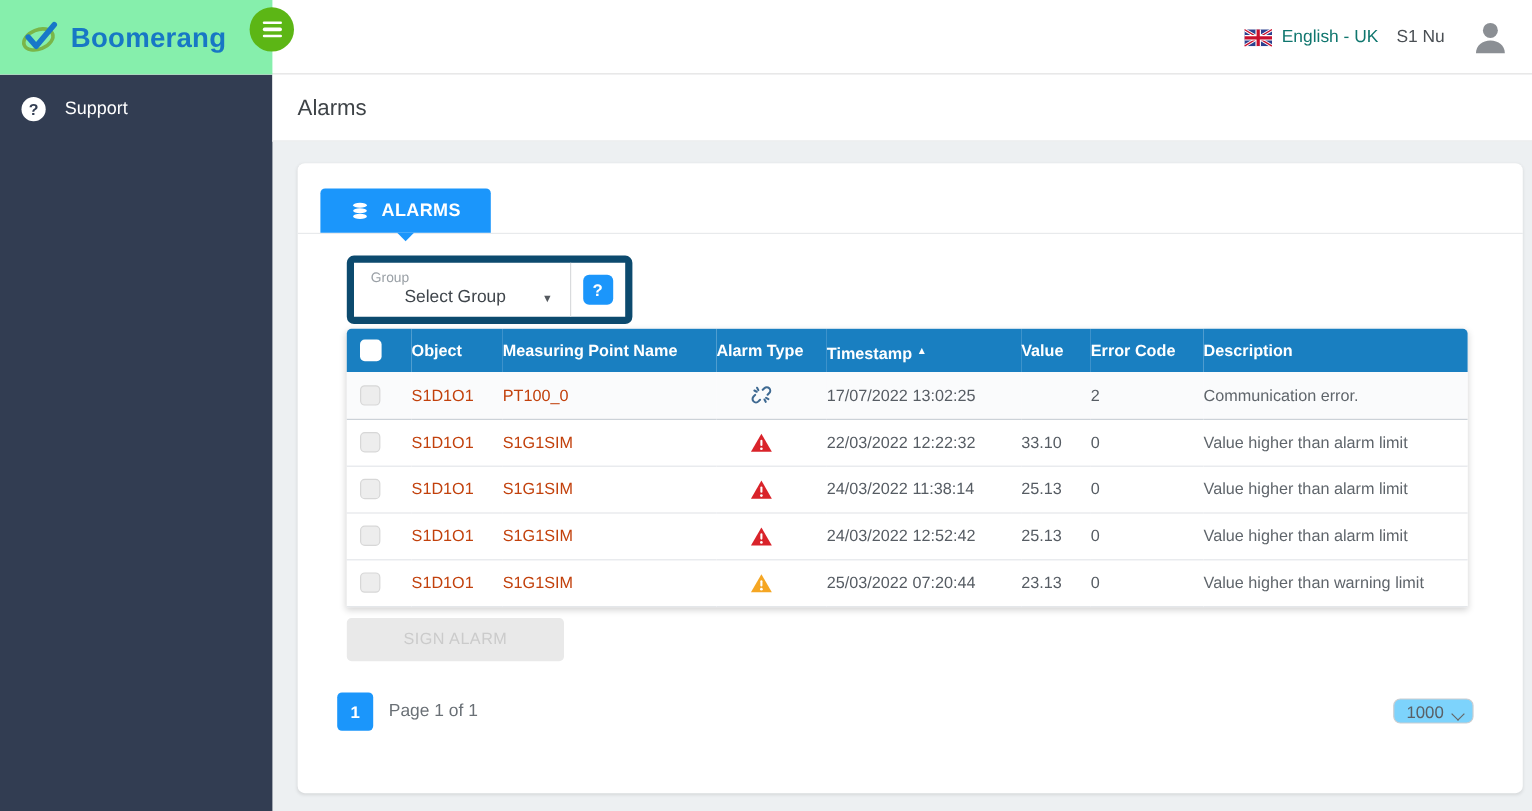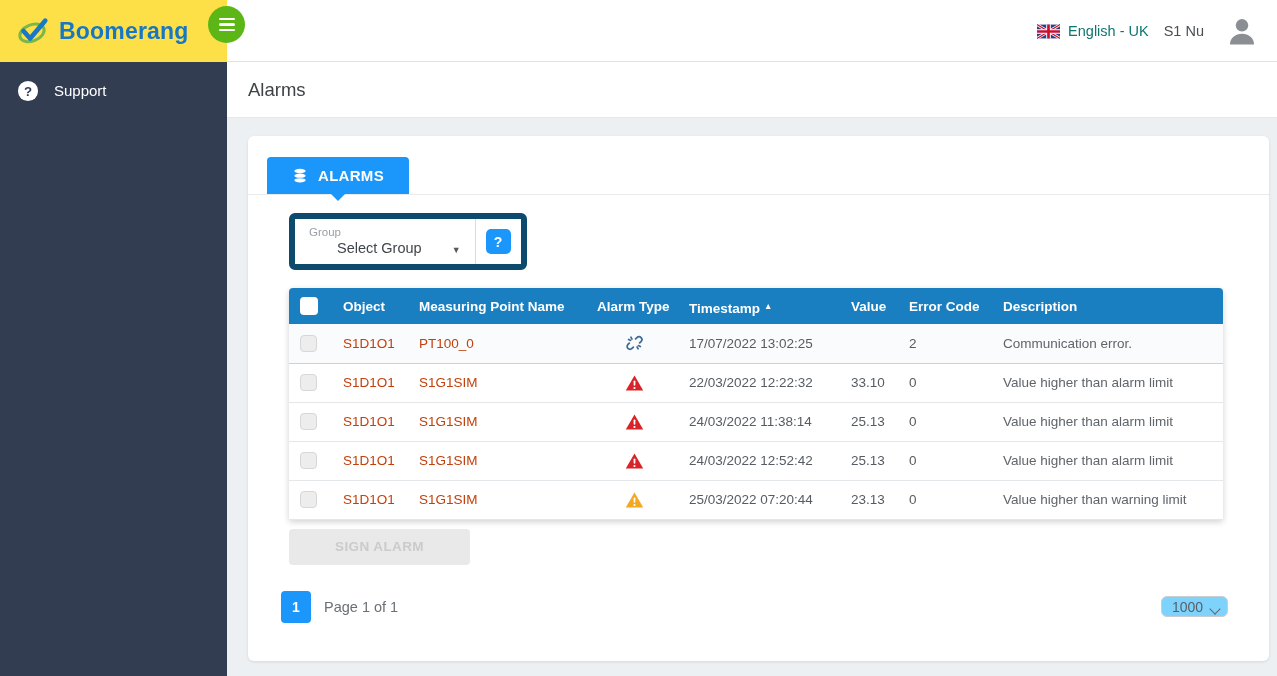--- a/index.html
+++ b/index.html
@@ -3,21 +3,21 @@
 <meta charset="utf-8">
 <style>
   * { box-sizing: border-box; margin: 0; padding: 0; }
   html,body { width:1277px; height:676px; }
   body { font-family:"Liberation Sans", sans-serif; background:#edf0f2; }
 
   .app { position:relative; width:1277px; height:676px; overflow:hidden; background:#edf0f2; }
 
   
   .topbar { position:absolute; top:0; left:0; width:1277px; height:62px; background:#fff; border-bottom:1px solid #e3e3e3; z-index:2; }
-  .logo-zone { position:absolute; left:0; top:0; width:227px; height:62px; background:#fde047; display:flex; align-items:center; padding-left:13px; gap:8px; cursor:pointer; }
+  .logo-zone { position:absolute; left:0; top:0; width:227px; height:62px; background:#86efac; display:flex; align-items:center; padding-left:13px; gap:8px; cursor:pointer; }
   .logo-text { font-size:23px; font-weight:bold; color:#1777c5; letter-spacing:.2px; }
   .menu-btn { position:absolute; left:208px; top:6px; width:37px; height:37px; border-radius:50%; background:#5cb615; border:none; display:flex; flex-direction:column; align-items:center; justify-content:center; gap:3px; cursor:pointer; z-index:5; }
   .menu-btn .bar { width:16px; height:2.6px; background:#fff; border-radius:2px; }
   .topbar-right { position:absolute; right:18px; top:0; height:62px; display:flex; align-items:center; gap:15px; }
   .lang { display:flex; align-items:center; gap:8px; font-size:14.5px; color:#0f766e; cursor:pointer; }
   .lang svg { width:23px; height:15px; display:block; }
   .user-short { font-size:14.5px; color:#4a4f54; cursor:pointer; margin-right:6px; }
   .avatar { cursor:pointer; line-height:0; }
   .avatar svg { width:34px; height:34px; }
 
@@ -43,39 +43,39 @@
   .filter-row { margin:18px 0 0 41px; }
   .group-box { display:inline-flex; border:6px solid #0c4a6e; border-radius:6px; background:#fff; align-items:stretch;justify-content:space-between; }
   .group-main { padding:7px 14px 8px; min-width:150px; cursor:pointer; }
   .group-label { font-size:11.5px; color:#9aa0a6; display:block; margin-bottom:2px; }
   .group-value { display:flex; align-items:center; justify-content:space-between; gap:30px; font-size:14.5px; color:#3f454b;margin-left:28px; }
   .dd-caret::after { content:"▼"; font-size:9px; color:#555a5f; }
   .help-cell { border-left:1px solid #d9dbdd; display:flex; align-items:center; justify-content:center; width:46px; }
   .help-btn { width:25px; height:25px; border-radius:5px; background:#1b96fb; color:#fff; border:none; font-weight:bold; font-size:14px; cursor:pointer; }
 
   
-  .alarm-table-wrap { margin:18px 0 0 41px; width:934px; box-shadow:0 2px 6px rgba(0,0,0,.18); border-radius:4px 4px 0 0; }
+  .alarm-table-wrap { margin:4px 0 0 41px; width:934px; box-shadow:0 2px 6px rgba(0,0,0,.18); border-radius:4px 4px 0 0; }
   table { border-collapse:collapse; width:100%; table-layout:fixed; }
   col.c-cb{width:54px} col.c-obj{width:76px} col.c-mpn{width:178px} col.c-type{width:92px} col.c-ts{width:162px} col.c-val{width:58px} col.c-err{width:94px} col.c-desc{width:220px}
   thead th { background:#197fc1; color:#fff; font-size:13.5px; font-weight:600; text-align:left; height:36px; padding:0; cursor:pointer; }
   thead th:first-child { border-radius:4px 0 0 0; }
   thead th:last-child { border-radius:0 4px 0 0; }
   .sort-arrow { display:inline-block; margin-left:4px; vertical-align:4px; }
   .sort-arrow::after { content:"▲"; font-size:8.5px; color:#fff; }
   tbody td { height:39px; font-size:13.5px; color:#565c63; border-bottom:1px solid #e4e7ea; padding:0; background:#fff; }
   tr.shaded td { background:#fafbfc; border-bottom-color:#ccd2d8; }
   .cb { width:17px; height:17px; border-radius:4px; background:#ededed; border:1px solid #d7d7d7; margin-left:11px; cursor:pointer; }
   .cb-head { background:#fff; border:none; width:18px; height:18px; }
   .cell-link { color:#c2410c; text-decoration:none; cursor:pointer; }
   .type-cell { padding-left:28px !important; }
   .type-cell svg { width:19px; height:18px; display:block; }
   .desc-cell { color:#5f656b; }
 
   
-  .sign-btn { display:block; margin:9px 16px 0 41px; width:181px; height:36px; background:#e9e9e9; border:none; border-radius:4px; color:#cbcbcb; font-size:13.5px; letter-spacing:.4px; font-family:inherit; cursor:not-allowed;font-weight:bold; }
+  .sign-btn { display:block; margin:9px 16px 0 41px; width:181px; height:36px; background:#e9e9e9; border:none; border-radius:4px; color:#cbcbcb; font-size:13.5px; letter-spacing:.4px; font-family:inherit; cursor:not-allowed; }
   .pager-row { margin:26px 41px 0 33px; display:flex; align-items:center; justify-content:space-between; }
   .pager-left { display:flex; align-items:center; gap:13px; }
   .page-box { width:30px; height:32px; border-radius:4px; background:#1b96fb; color:#fff; font-weight:bold; font-size:14px; display:flex; align-items:center; justify-content:center; cursor:pointer; }
   .page-label { font-size:14.5px; color:#6a7076; }
   .size-select-wrap { position:relative; }
   .size-select-wrap::after { content:""; position:absolute; right:9px; top:9px; width:7px; height:7px; border-right:1.8px solid #666; border-bottom:1.8px solid #666; transform:rotate(45deg); pointer-events:none; }
   select { appearance:none; -webkit-appearance:none; border:1px solid #c9cdd1; border-radius:6px; height:21px; width:67px; padding:0 20px 0 10px; font-size:14px; color:#5a6066; background:#7dd3fc; font-family:inherit; cursor:pointer; }
 </style>
 </head>
 <body>

